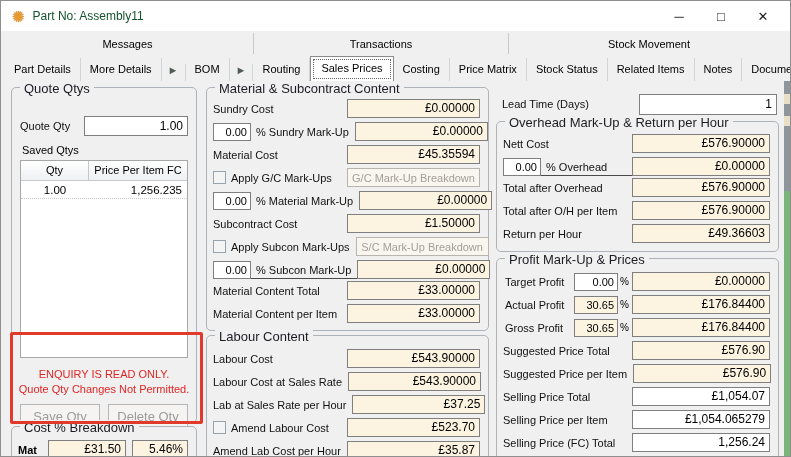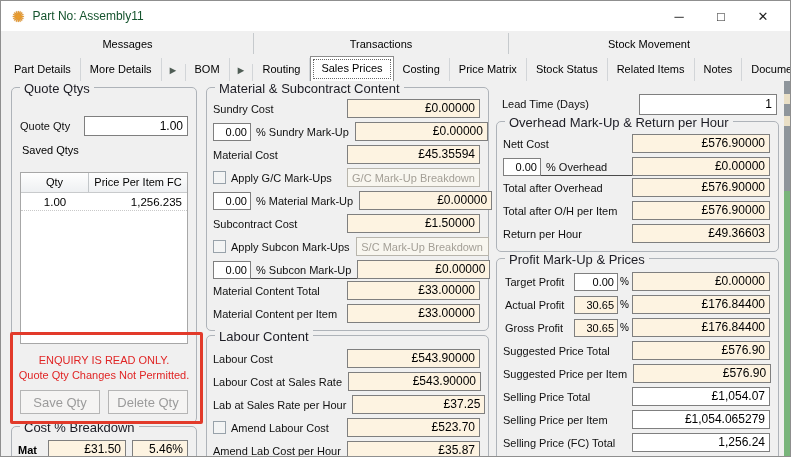--- a/index.html
+++ b/index.html
@@ -43,21 +43,21 @@
   .cb { width:13px; height:13px; border:1px solid #98a2aa; background:#f3f4f4; margin-right:5px; flex:none; }
   .pctbox { width:44px; height:18px; border:1px solid #7f7f7f; background:#fdf3e1; text-align:right; padding:0 3px; line-height:16px; font-size:11px; flex:none; }
   .pctbox.white { background:#fff; }
   .pcts { width:10px; margin:0 2px 0 2px; flex:none; font-size:10px; }
   .sumline { border-top:1px solid #4a4a4a; margin:-2px 8px 2px 6px; height:0; }
   .btn-dis {
     width:133px; height:19px; border:1px solid #b8b5ac; background:#f8f6ef; color:#a39f96;
     display:flex; align-items:center; justify-content:center; font-size:11px; flex:none;
   }
   
-  .listbox { margin:16px 8px 0 8px; height:172px; background:#fff; border:1px solid #a7a7a7; }
+  .listbox { margin:4px 8px 0 8px; height:198px; background:#fff; border:1px solid #a7a7a7; }
   .lv-head { display:flex; height:20px; background:linear-gradient(#fefefe,#eef0f2); border-bottom:1px solid #c8cacc; }
   .lv-head .c1 { width:68px; text-align:center; line-height:19px; border-right:1px solid #c3c7ca; }
   .lv-head .c2 { flex:1; text-align:center; line-height:19px; }
   .lv-row { display:flex; height:18px; border-bottom:1px dotted #c9c9c9; font-size:11.5px; }
   .lv-row .c1 { width:68px; text-align:center; line-height:18px; }
   .lv-row .c2 { flex:1; text-align:right; padding-right:5px; line-height:18px; }
   .warnbox { margin-top:9px; text-align:center; color:#e02525; line-height:15px; font-size:11px; }
   .qbtns { display:flex; justify-content:space-between; margin:7px 8px 0 8px; }
   .qbtn { width:80px; height:24px; border:1px solid #b5b5b5; background:#f5f4f3; color:#9b9b9b; font-size:13px; display:flex; align-items:center; justify-content:center; }
   

